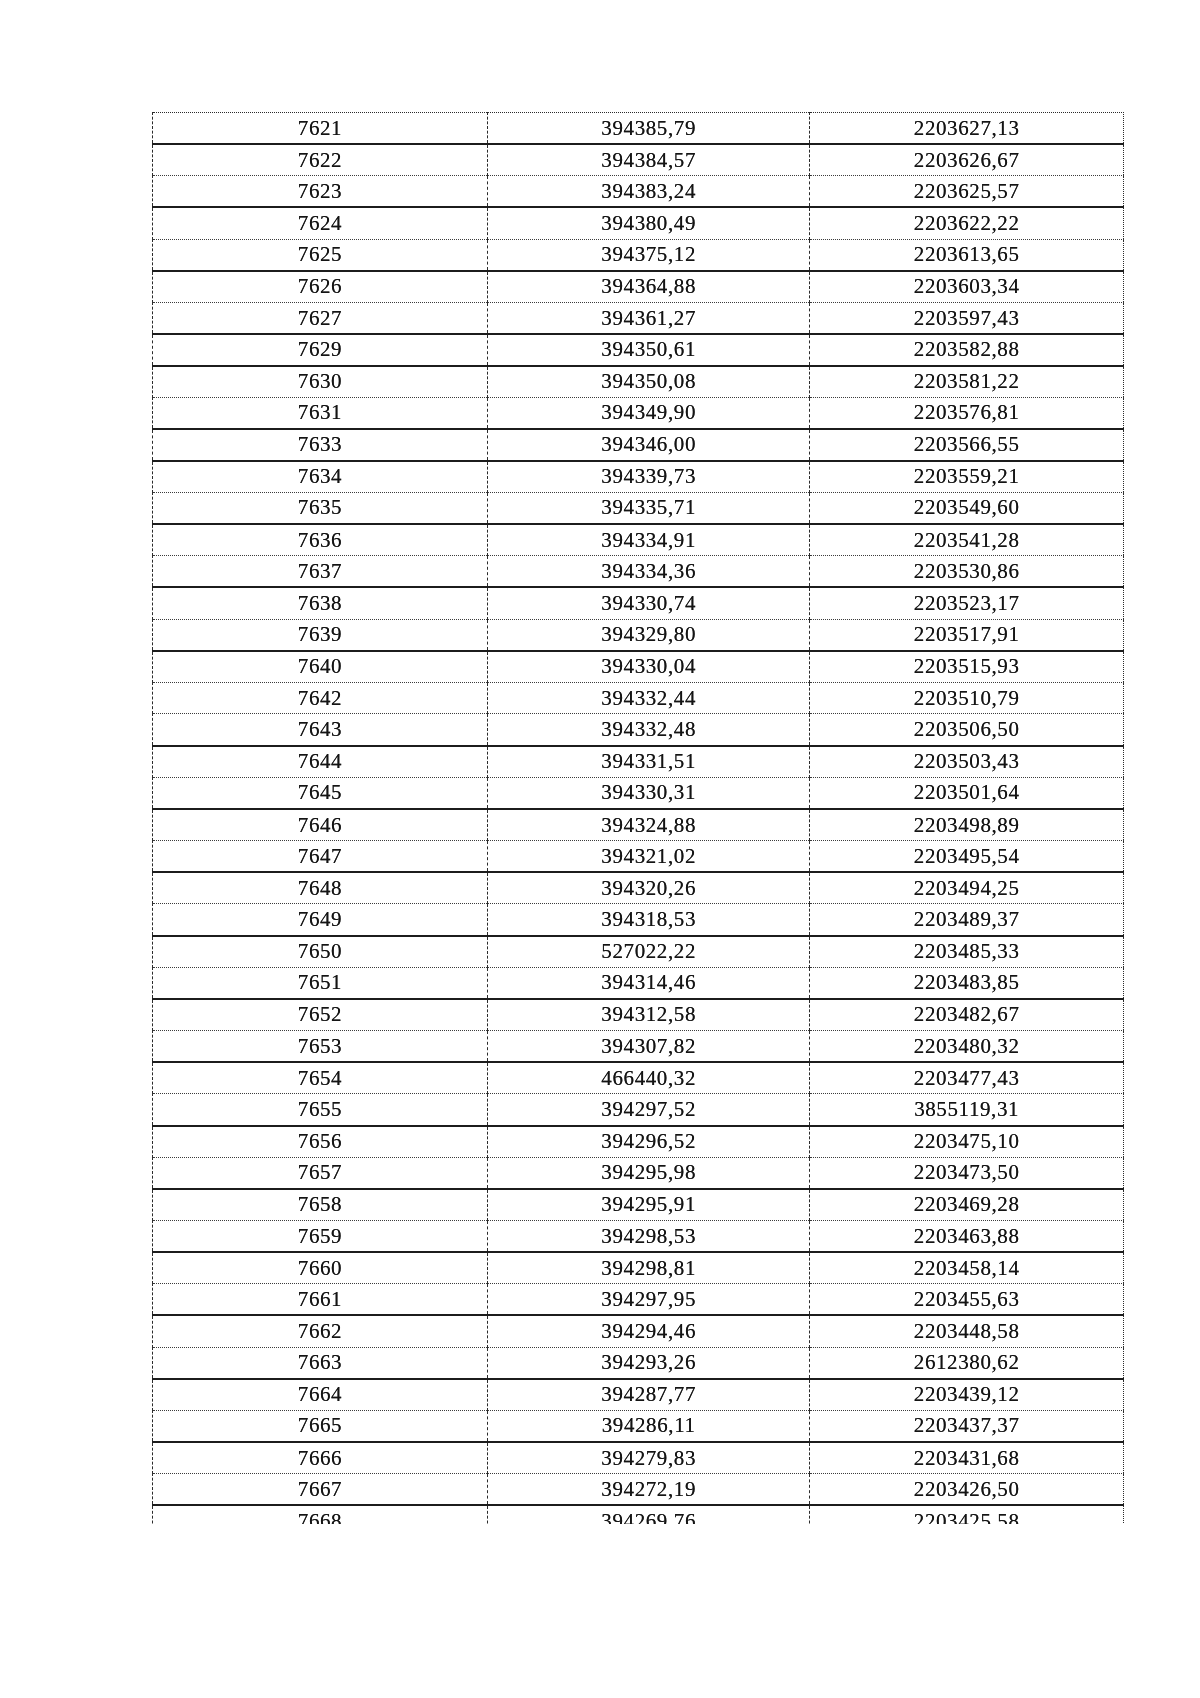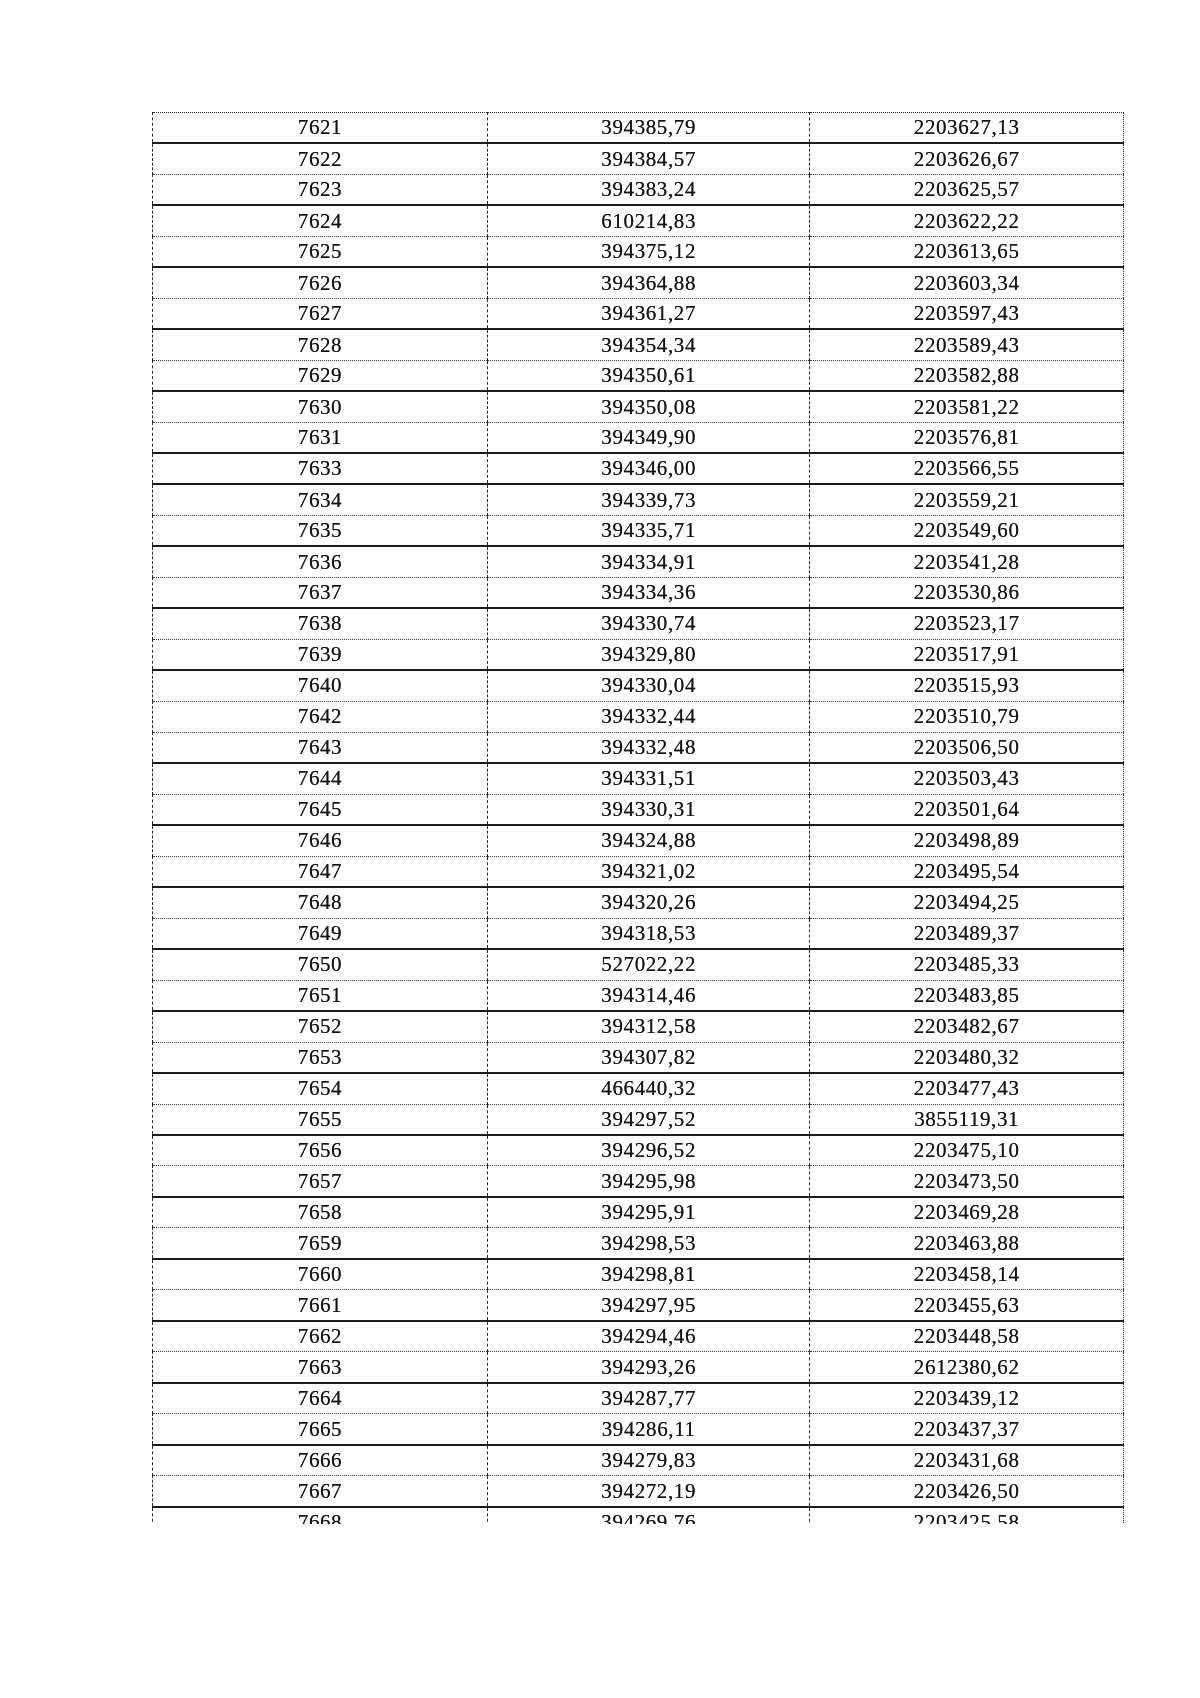--- a/index.html
+++ b/index.html
@@ -72,42 +72,37 @@
           <td>394384,57</td>
           <td>2203626,67</td>
         </tr>
         <tr class="solid-bottom">
           <td>7623</td>
           <td>394383,24</td>
           <td>2203625,57</td>
         </tr>
         <tr class="dotted-bottom">
           <td>7624</td>
-          <td>610214,83</td>
+          <td>394380,49</td>
           <td>2203622,22</td>
         </tr>
         <tr class="solid-bottom">
           <td>7625</td>
           <td>394375,12</td>
           <td>2203613,65</td>
         </tr>
         <tr class="dotted-bottom">
           <td>7626</td>
           <td>394364,88</td>
           <td>2203603,34</td>
         </tr>
         <tr class="solid-bottom">
           <td>7627</td>
           <td>394361,27</td>
           <td>2203597,43</td>
-        </tr>
-        <tr class="dotted-bottom">
-          <td>7628</td>
-          <td>394354,34</td>
-          <td>2203589,43</td>
         </tr>
         <tr class="solid-bottom">
           <td>7629</td>
           <td>394350,61</td>
           <td>2203582,88</td>
         </tr>
         <tr class="dotted-bottom">
           <td>7630</td>
           <td>394350,08</td>
           <td>2203581,22</td>

